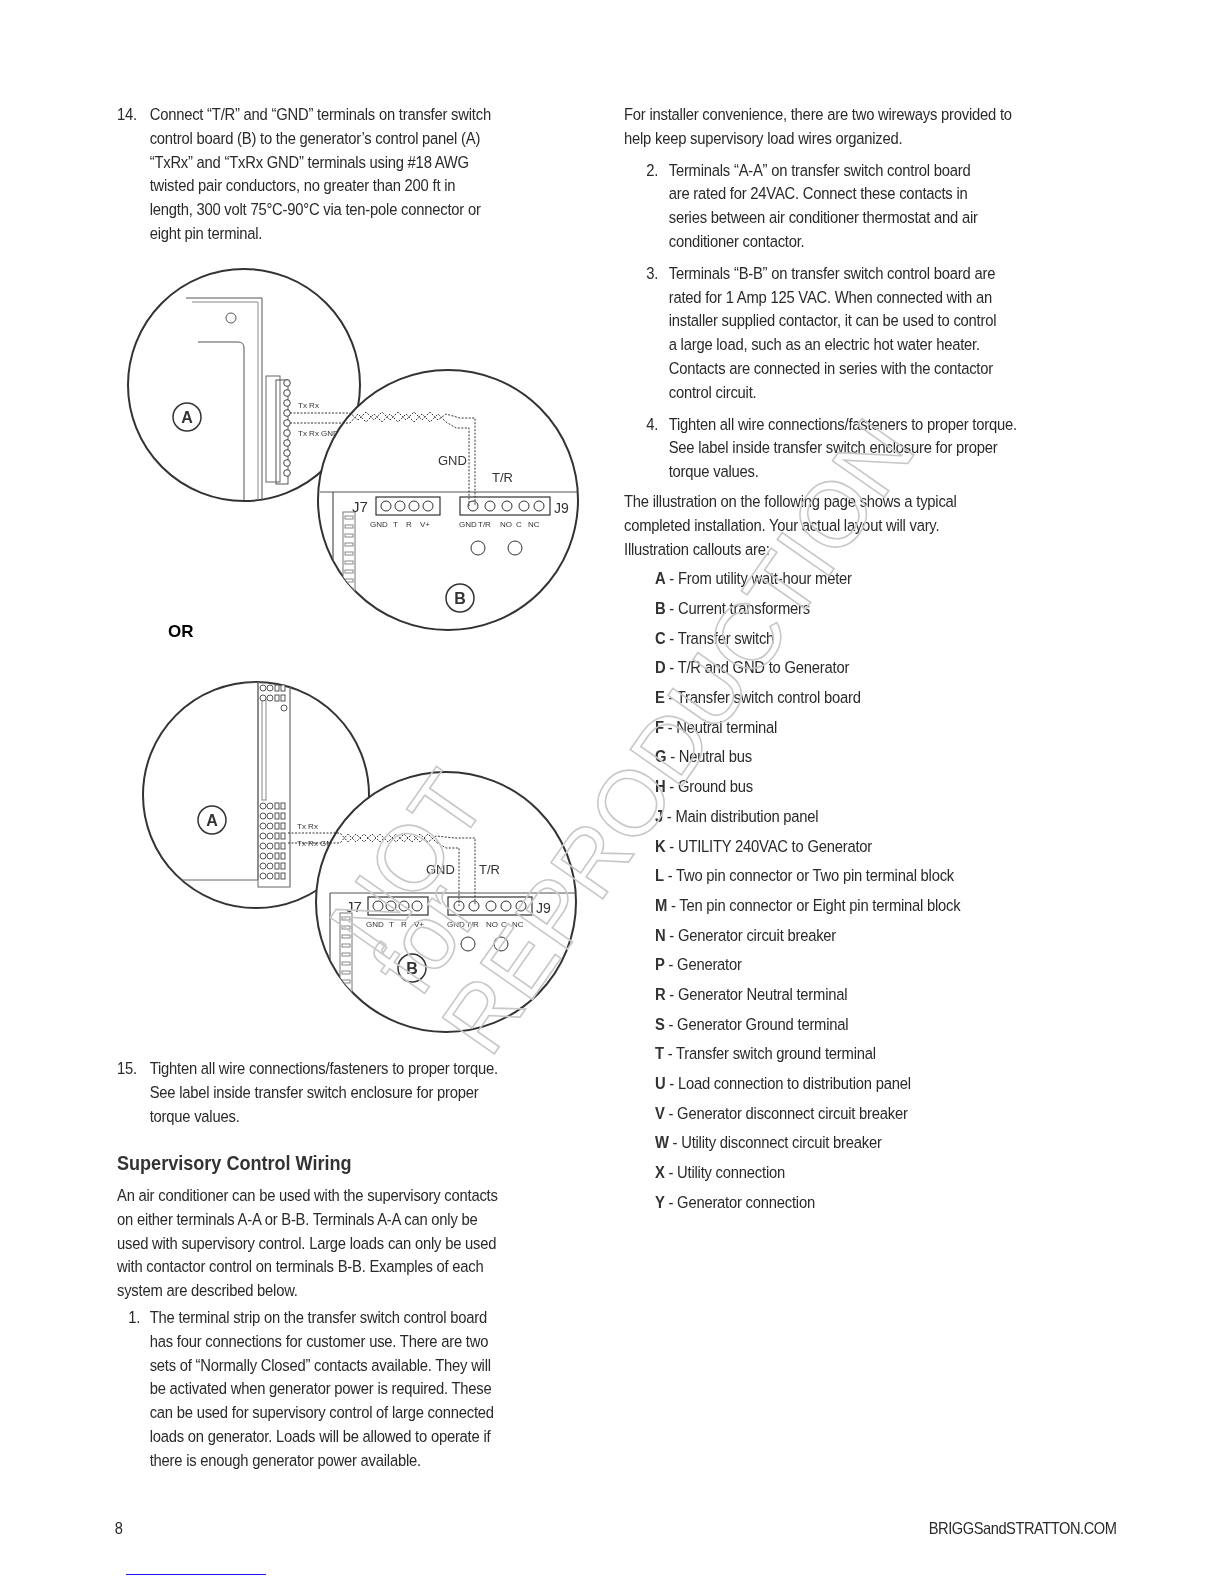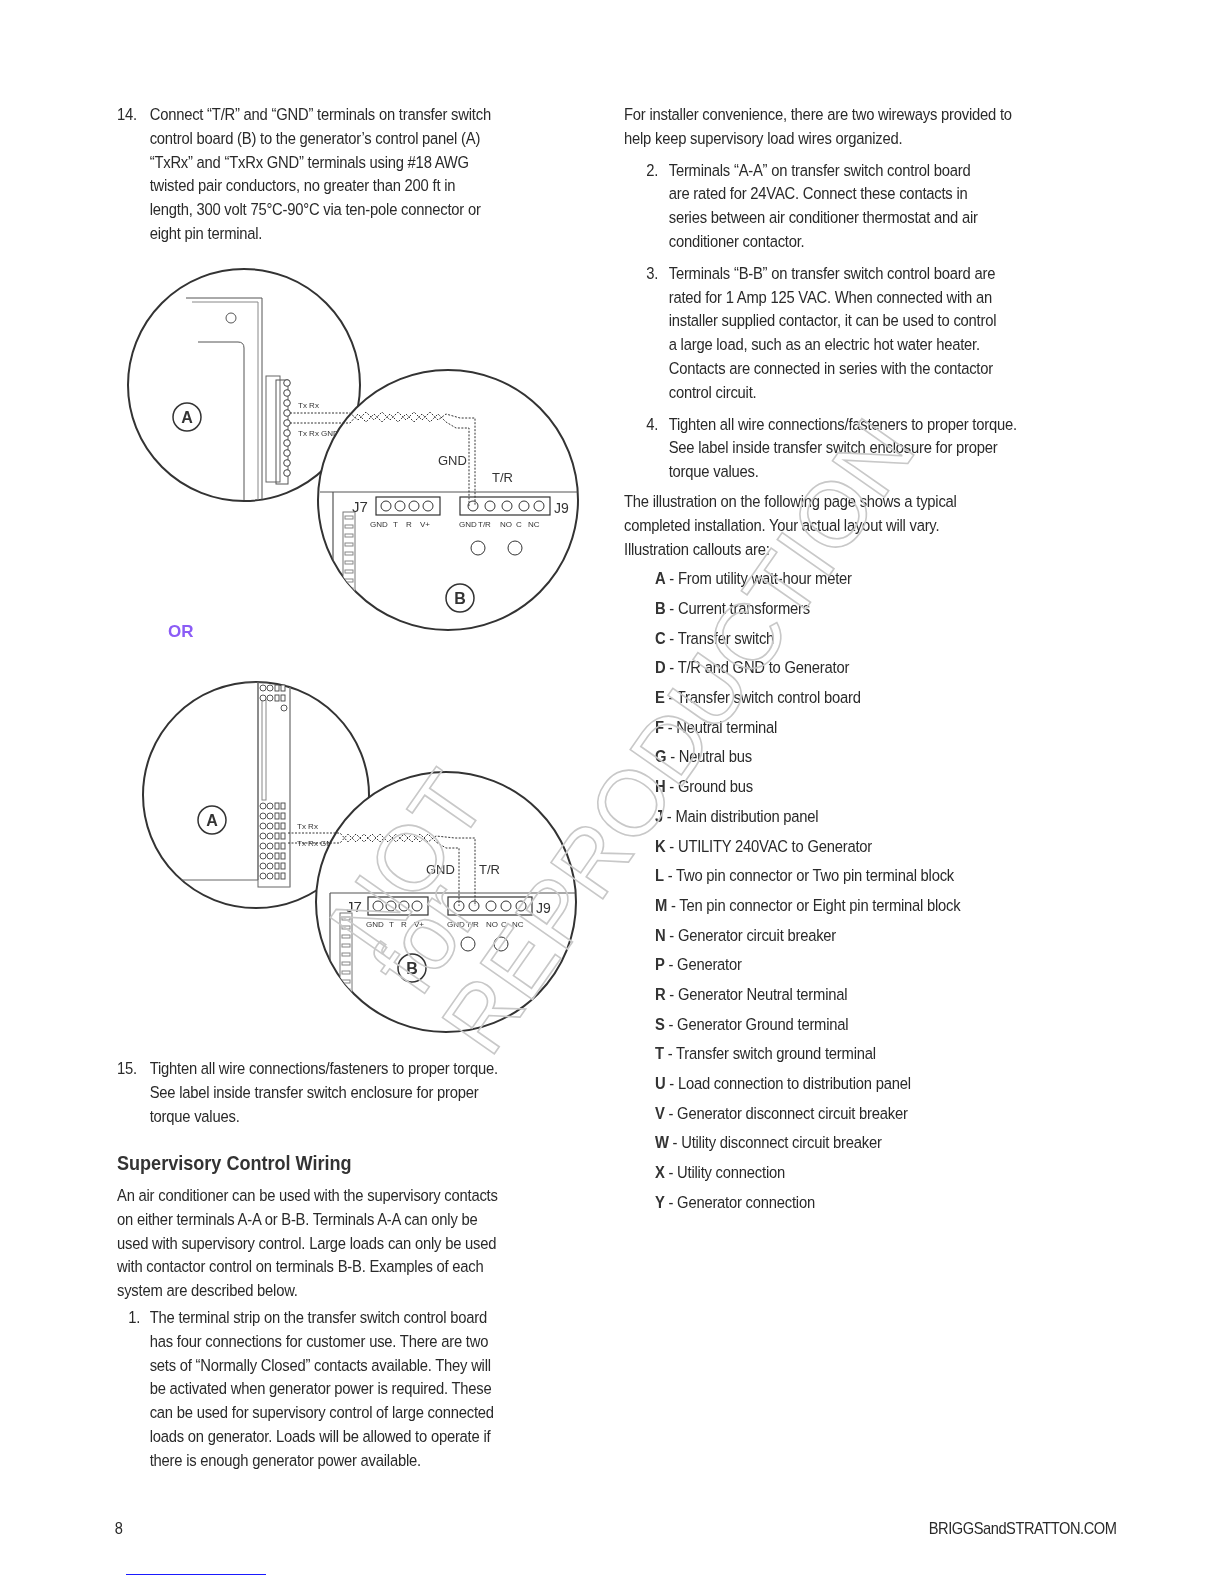--- a/index.html
+++ b/index.html
@@ -22,21 +22,21 @@
   .callout { height: 29.7px; white-space: nowrap; }
   .callout b { font-weight: bold; color: #333; }
   .footer-left { position: absolute; left: 114px; top: 1519px; }
   .footer-right { position: absolute; left: 900px; top: 1519px; width: 205px; text-align: right;
                   transform: scaleX(0.86); transform-origin: right top; font-size: 17px;
                   font-family: "Liberation Sans", sans-serif; letter-spacing: -0.5px; }
   .footer-left span { font-size: 17px; display: inline-block; transform: scaleX(0.86); }
   .link-line { position: absolute; left: 126px; top: 1574px; width: 140px; height: 1px; background: #1a1aff; }
   .diagram { position: absolute; left: 118px; top: 262px; width: 480px; height: 790px; }
   .or-label { position: absolute; left: 168px; top: 622px; font-size: 17px; font-weight: bold;
-              font-family: "Liberation Sans", sans-serif; color: #8b5cf6; }
+              font-family: "Liberation Sans", sans-serif; color: #000000; }
   svg text { font-family: "Liberation Sans", sans-serif; }
   .watermark { position: absolute; left: 0; top: 0; width: 1224px; height: 1584px; pointer-events: none; }
 </style>
 </head>
 <body>
 
 <div class="col-left txt">
   <div class="item">
     <span class="num">14.</span>
     <div>Connect “T/R” and “GND” terminals on transfer switch</div>

